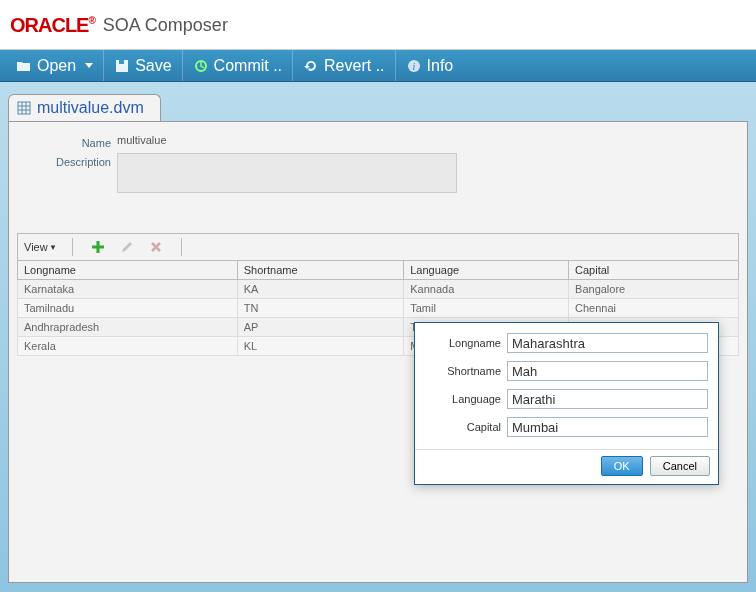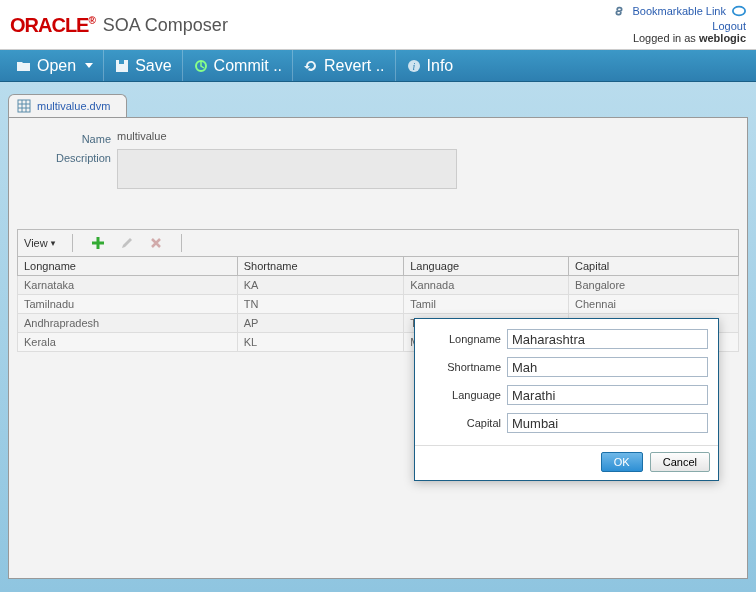--- a/index.html
+++ b/index.html
@@ -54,21 +54,21 @@
     padding: 0 0 10px 0;
     height: calc(100% - 82px);
     position:relative;
   }
   .tab-area { padding-top:12px; padding-left:8px;}
   .tab {
     display:inline-flex; align-items:center; gap:6px;
     background:#f3f3f3; border:1px solid #999; border-bottom:none;
     border-radius:6px 6px 0 0;
     padding:4px 16px 4px 8px;
-    font-size:11px; color:#2a5db0;
+    font-size:16px; color:#2a5db0;
   }
   .tab .tab-icon { width:14px; height:14px; }
   .panel {
     margin: 0 8px 8px 8px;
     background:#f3f3f3;
     border:1px solid #999;
     height: calc(100% - 38px);
     padding: 8px 8px;
     position:relative;
   }
@@ -112,39 +112,20 @@
 </head>
 <body>
 
 <div class="app-header">
   <div class="brand">
     <span class="oracle-logo">
       <span>ORACLE</span><sup>®</sup>
     </span>
     <span class="app-title">SOA Composer</span>
   </div>
-  <div class="header-right">
-    <div class="hr-top">
-      <span class="link-icon">
-        <svg viewBox="0 0 16 16">
-            <path d="M5 6a3 3 0 0 1 3-3h1a3 3 0 0 1 0 6H8V7h1a1 1 0 1 0 0-2H8a1 1 0 0 0-1 1v1H5V6zm6 4a3 3 0 0 1-3 3H7a3 3 0 0 1 0-6h1v2H7a1 1 0 1 0 0 2h1a1 1 0 0 0 1-1V9h2v1z" fill="#5a7c99"></path>
-          </svg>
-      </span>
-      <a>Bookmarkable Link</a>
-      <span class="link-icon">
-        <svg viewBox="0 0 16 16">
-            <ellipse cx="8" cy="8" rx="7" ry="5" fill="none" stroke="#2d8fd4" stroke-width="2"></ellipse>
-          </svg>
-      </span>
-    </div>
-    <div class="login-row">
-      <a>Logout</a><br>
-      <span>Logged in as </span><b>weblogic</b>
-    </div>
-  </div>
 </div>
 
 <div class="toolbar">
   <div class="tb-item">
     <span class="tb-icon">
       <svg viewBox="0 0 16 16">
           <path d="M1 4h5l1 1h7v8H1z" fill="#fff" opacity="0.9"></path>
         </svg>
     </span>
     <span class="lbl">Open</span>

